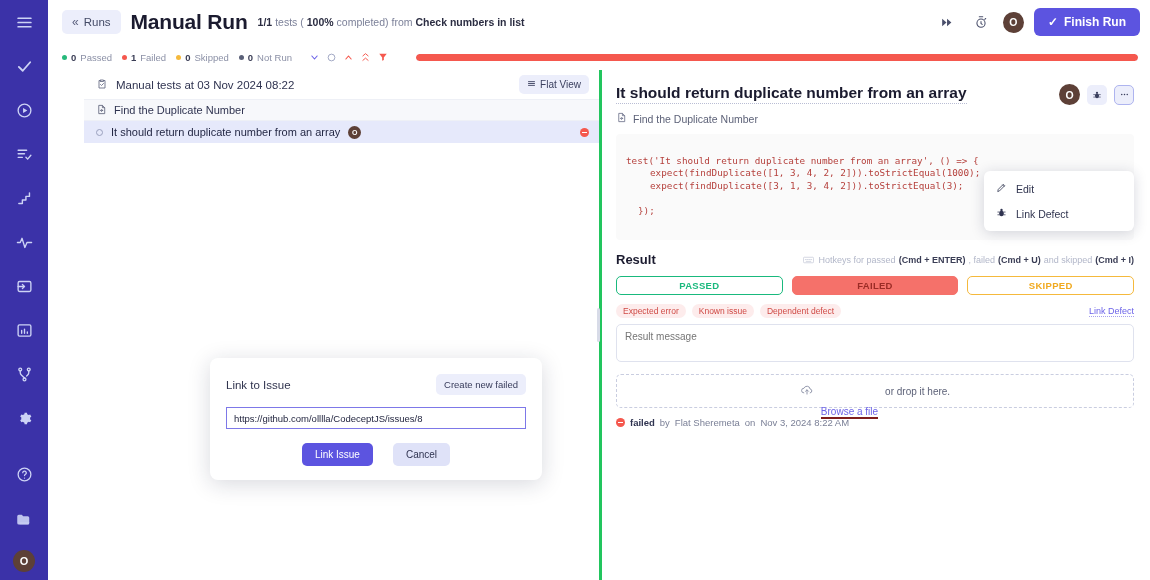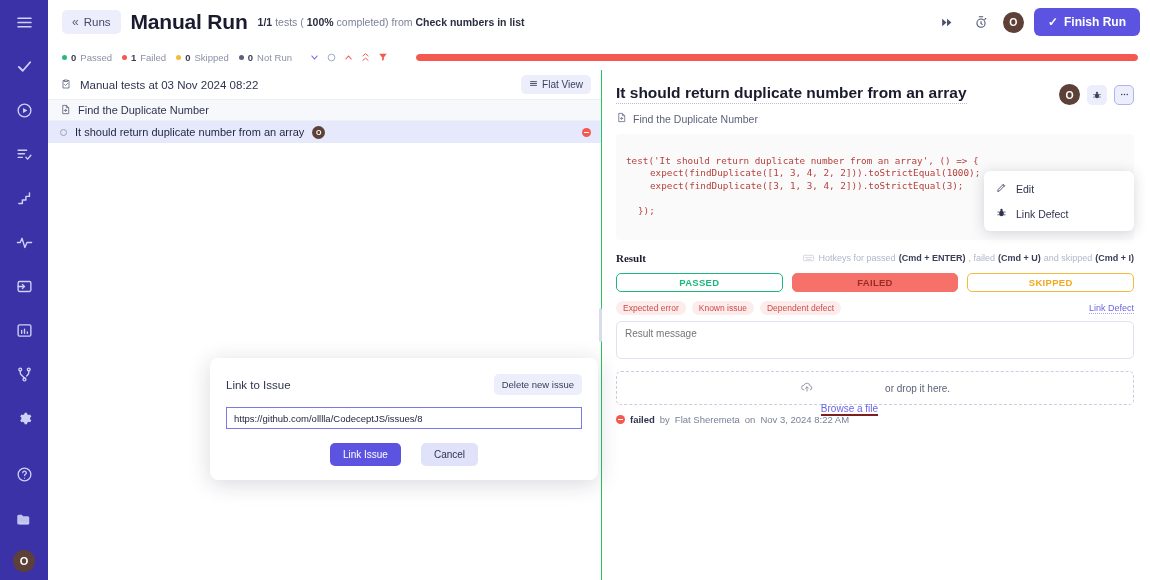--- a/index.html
+++ b/index.html
@@ -82,22 +82,22 @@
   .mini-icons { display: flex; align-items: center; gap: 8px; margin-left: 8px; }
   .mini-ic { cursor: pointer; display: flex; align-items: center; }
   .progress-wrap { flex: 1; height: 7px; margin-left: 18px; margin-right: 2px;
       border-radius: 4px; background: #eceefb; overflow: hidden; }
   .progress-bar { height: 100%; background: #f5584e; border-radius: 4px; }
 
   
   .body-split { flex: 1; display: flex; min-height: 0; }
 
   
-  .left-pane { width: 554px; flex: 0 0 554px; border-right: 1px solid #22c55e;
-      display: flex; flex-direction: column; background: #fff; position: relative; }
+  .left-pane { width: 554px; flex: 0 0 554px; border-right: 3px solid #22c55e;
+      display: flex; flex-direction: column; background: #fff; position: relative; padding-left: 36px; }
   .lp-head {
     height: 30px; display: flex; align-items: center; padding: 0 10px 0 12px; gap: 8px;
     border-bottom: 1px solid #eef0f6;
   }
   .lp-head-title { font-size: 11.5px; color: #2f3350; }
   .flat-btn {
     margin-left: auto; background: #eceefb; color: #3c4160;
     border: none; border-radius: 5px; padding: 4px 8px;
     font-size: 10px; display: flex; align-items: center; gap: 4px; cursor: pointer;
   }
@@ -143,21 +143,21 @@
 
   .code-block {
     margin-top: 9px; background: #fafafa; border-radius: 4px;
     padding: 8px 10px 10px 10px;
     font-family: "DejaVu Sans Mono", monospace;
     font-size: 9.3px; line-height: 12.6px; color: #b5403c;
     white-space: pre;
   }
 
   .result-head { display: flex; align-items: baseline; margin-top: 12px; }
-  .result-title { font-size: 11px; font-weight: bold; color: #1b1b2f; font-family: Liberation Serif, serif; }
+  .result-title { font-size: 13px; font-weight: bold; color: #1b1b2f; }
   .hotkeys { margin-left: auto; font-size: 9px; color: #b2b7c9; display: flex;
       align-items: center; gap: 3px; }
   .hotkeys b { color: #3a3d55; }
   .kbd-icon { display: inline-flex; margin-right: 2px; }
 
   .result-btns { display: flex; gap: 9px; margin-top: 9px; }
   .res-btn {
     flex: 1; height: 19px; border-radius: 5px;
     font-size: 9.5px; font-weight: bold; letter-spacing: .3px;
     display: flex; align-items: center; justify-content: center;
@@ -199,21 +199,21 @@
     position: absolute; right: 16px; top: 101px; width: 150px;
     background: #fff; border-radius: 6px;
     box-shadow: 0 2px 14px rgba(30,34,70,.18); padding: 5px 0; z-index: 40;
   }
   .ctx-item { display: flex; align-items: center; gap: 9px;
       padding: 6px 12px; font-size: 10.5px; color: #30344f; cursor: pointer; }
   .ctx-item.danger { color: #e8453c; }
 
   
   .modal {
-    position: absolute; left: 162px; top: 358px; width: 388px;
+    position: absolute; left: 162px; top: 358px; width: 332px;
     background: #fff; border-radius: 8px;
     box-shadow: 0 4px 22px rgba(25,28,60,.17);
     padding: 16px 16px 14px 16px; z-index: 60;
   }
   .modal-head { display: flex; align-items: center; }
   .modal-title { font-size: 11.5px; color: #31344f; }
   .create-issue-btn {
     margin-left: auto; background: #eceefb; color: #383c5b;
     border: none; border-radius: 5px; padding: 5px 8px; font-size: 9.5px; cursor: pointer;
   }
@@ -561,21 +561,21 @@
           </span>
           <span>Link Defect</span>
         </div>
       </div>
     </div>
   </div>
 
   <div class="modal">
     <div class="modal-head">
       <span class="modal-title">Link to Issue</span>
-      <button class="create-issue-btn">Delete new issue</button>
+      <button class="create-issue-btn">Create new failed</button>
     </div>
     <input class="modal-input" type="text" value="https://github.com/olllla/CodeceptJS/issues/8" style="">
     <div class="modal-btns">
       <button class="btn-primary">Link Issue</button>
       <button class="btn-secondary">Cancel</button>
     </div>
   </div>
 
 </div>
 

